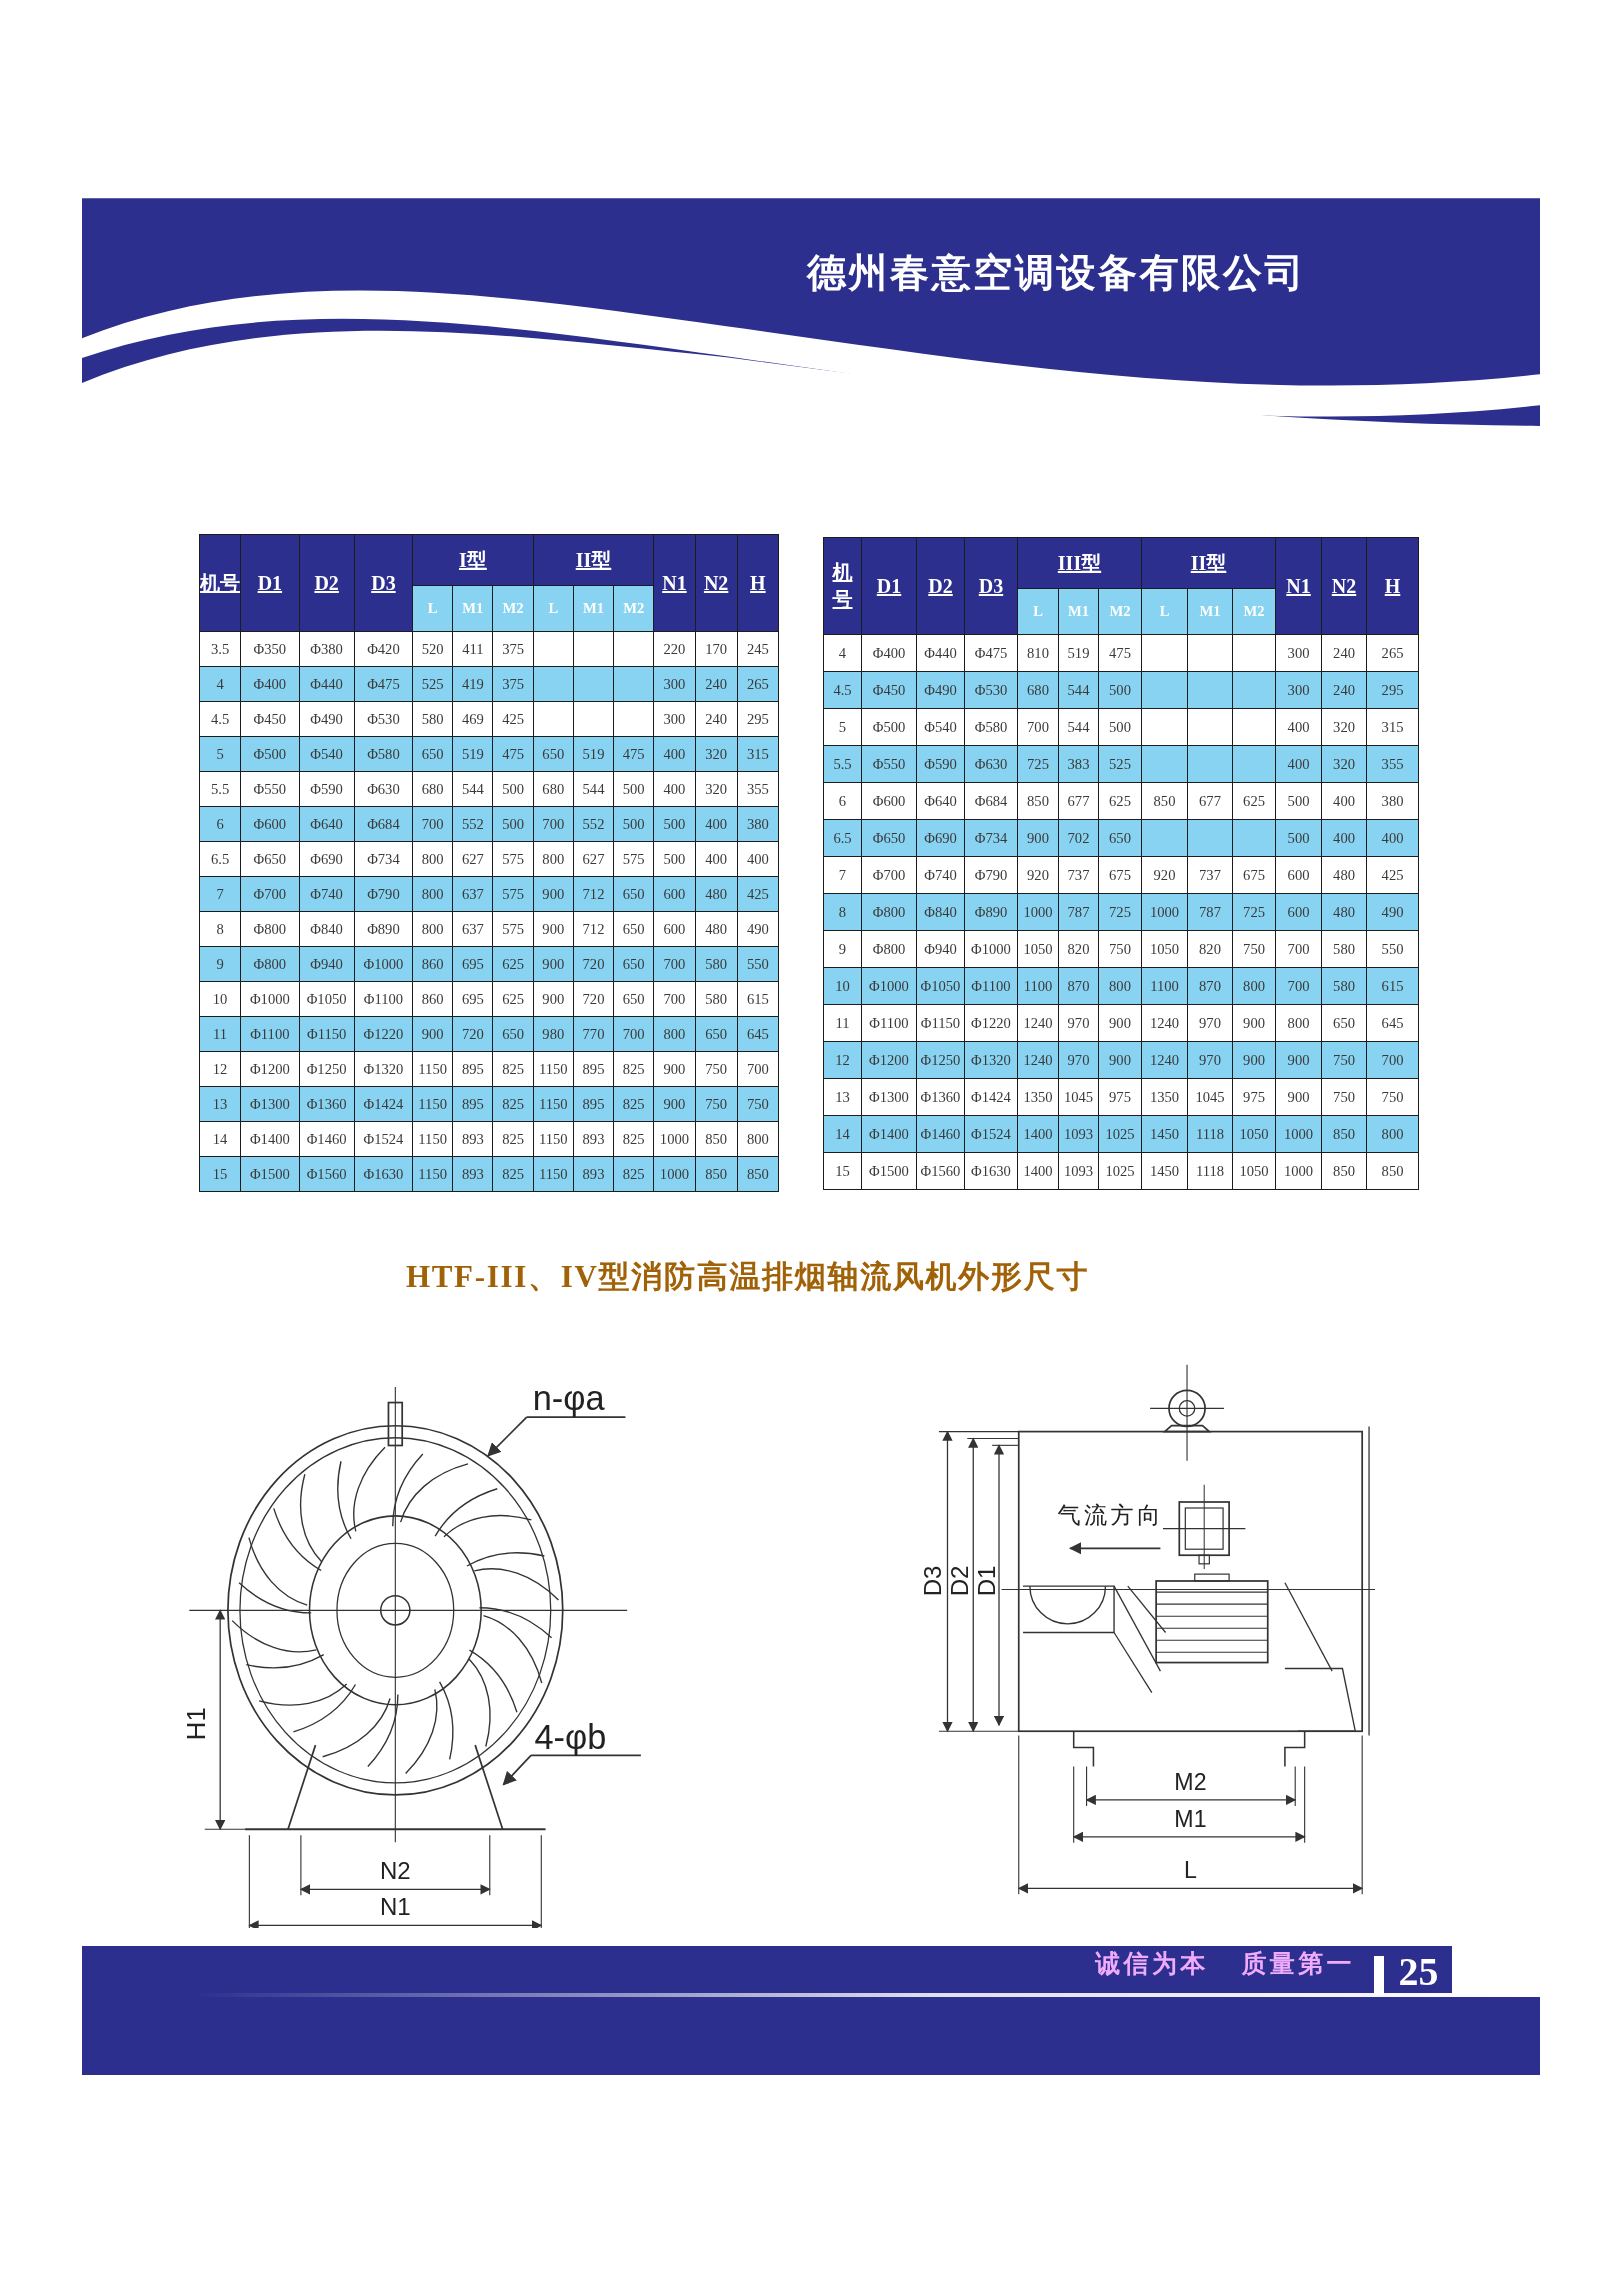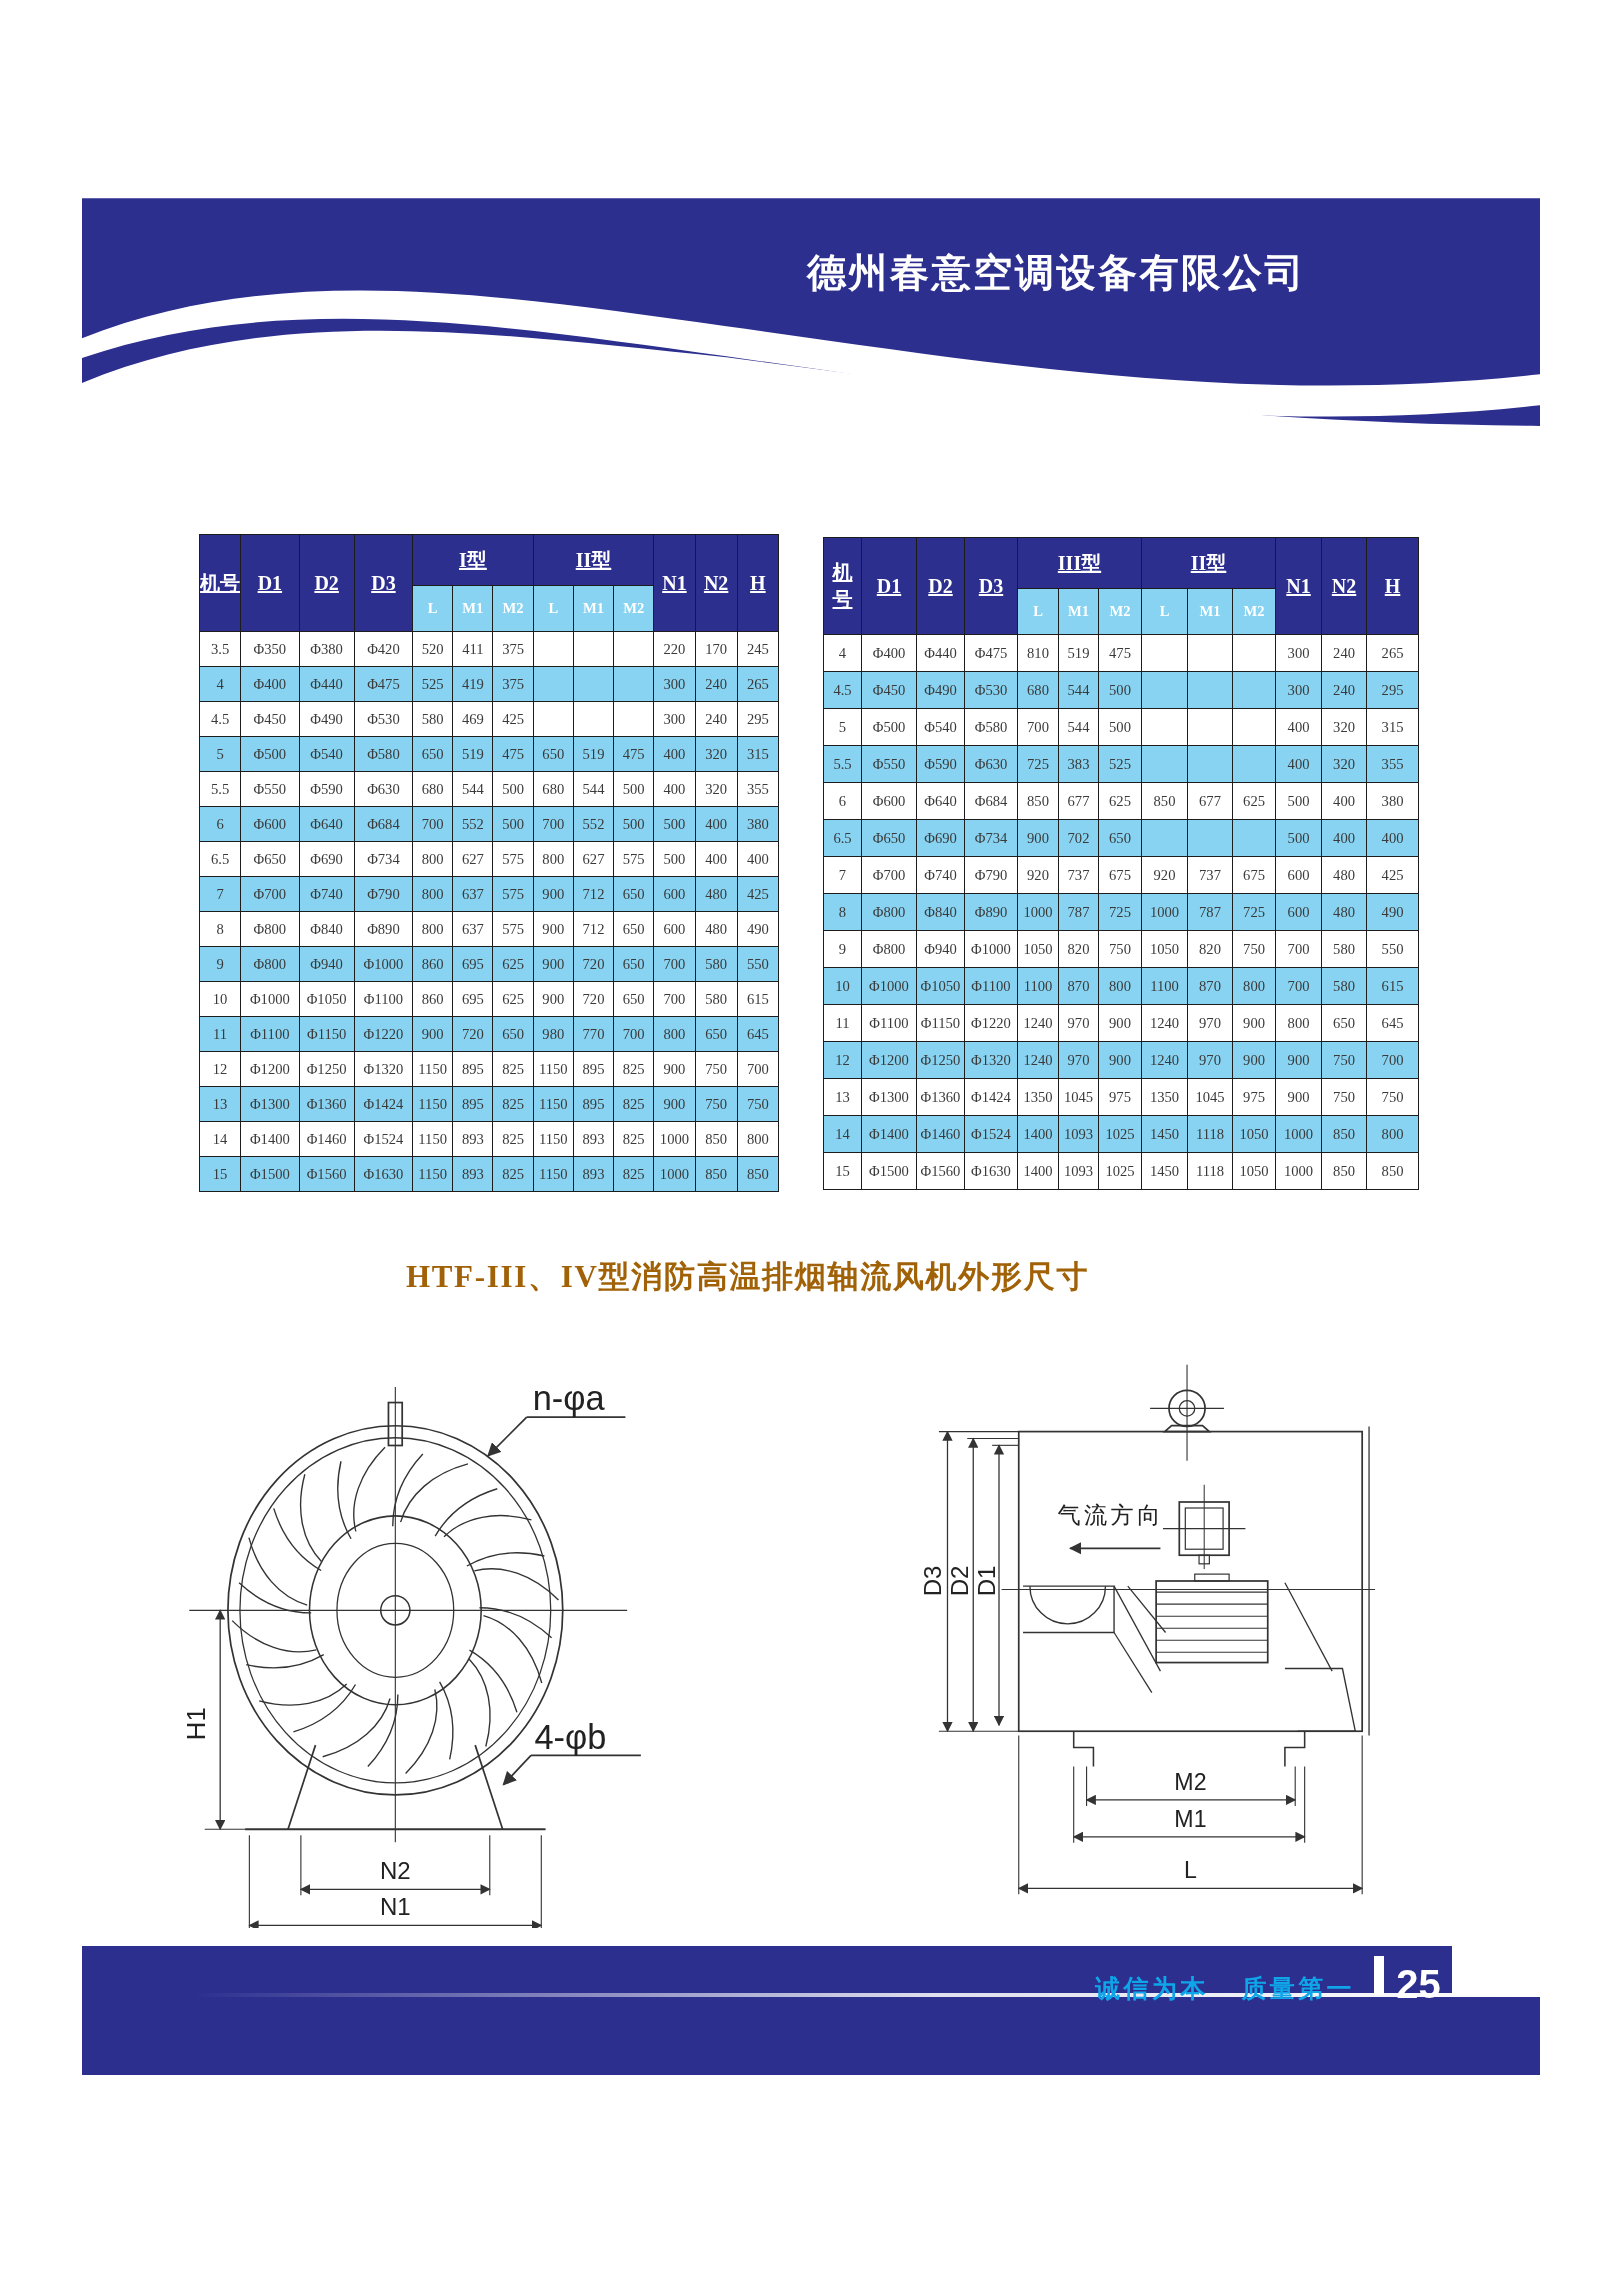--- a/index.html
+++ b/index.html
@@ -35,26 +35,26 @@
   .draw{position:absolute;}
   .draw-left{left:112px;top:1327px;}
   .draw-right{left:894px;top:1332px;}
   .draw text{fill:#222;font-family:"Liberation Sans",sans-serif;}
 
   
   .footer-band{position:absolute;left:82px;top:1946px;width:1458px;height:129px;background:#2d2f8f;}
   .footer-line{position:absolute;left:112px;top:47px;width:1346px;height:4.3px;
                background:linear-gradient(90deg,rgba(255,255,255,0),rgba(255,255,255,.85) 55%,#ffffff);}
   .footer-notch{position:absolute;right:0;top:0;width:88px;height:49px;background:#ffffff;}
-  .footer-slogans{position:absolute;right:185px;top:26px;color:#0ea5e9;white-space:nowrap;
+  .footer-slogans{position:absolute;right:185px;top:1px;color:#f0abfc;white-space:nowrap;
                   font-family:"Liberation Sans",sans-serif;font-weight:bold;font-size:25px;letter-spacing:3.4px;}
   .footer-slogans span{margin-left:22.3px;}
   .footer-bar{position:absolute;left:1292px;top:10.3px;width:9.5px;height:39px;background:#ffffff;}
   .footer-page{position:absolute;left:1304px;top:1.7px;width:65px;text-align:center;color:#ffffff;
-               font-family:Liberation Sans, sans-serif;font-weight:bold;font-size:40px;margin-top:14px;}
+               font-family:Liberation Serif, serif;font-weight:bold;font-size:40px;}
 </style>
 </head>
 <body>
 
 <div class="page">
 
   <svg class="band-svg" width="1458" height="284" viewBox="0 0 1697 330">
     <path d="M0,0 H1697 V265 C1350,262 1050,225 750,185 C480,158 230,120 0,215 Z" fill="#2d2f8f"></path>
     <path d="M0,163 C230,72 480,112 750,149 C1050,190 1350,243 1697,205 L1697,241 C1350,279 1050,226 750,184 C480,147 230,107 0,186 Z" fill="#ffffff"></path>
   </svg>

